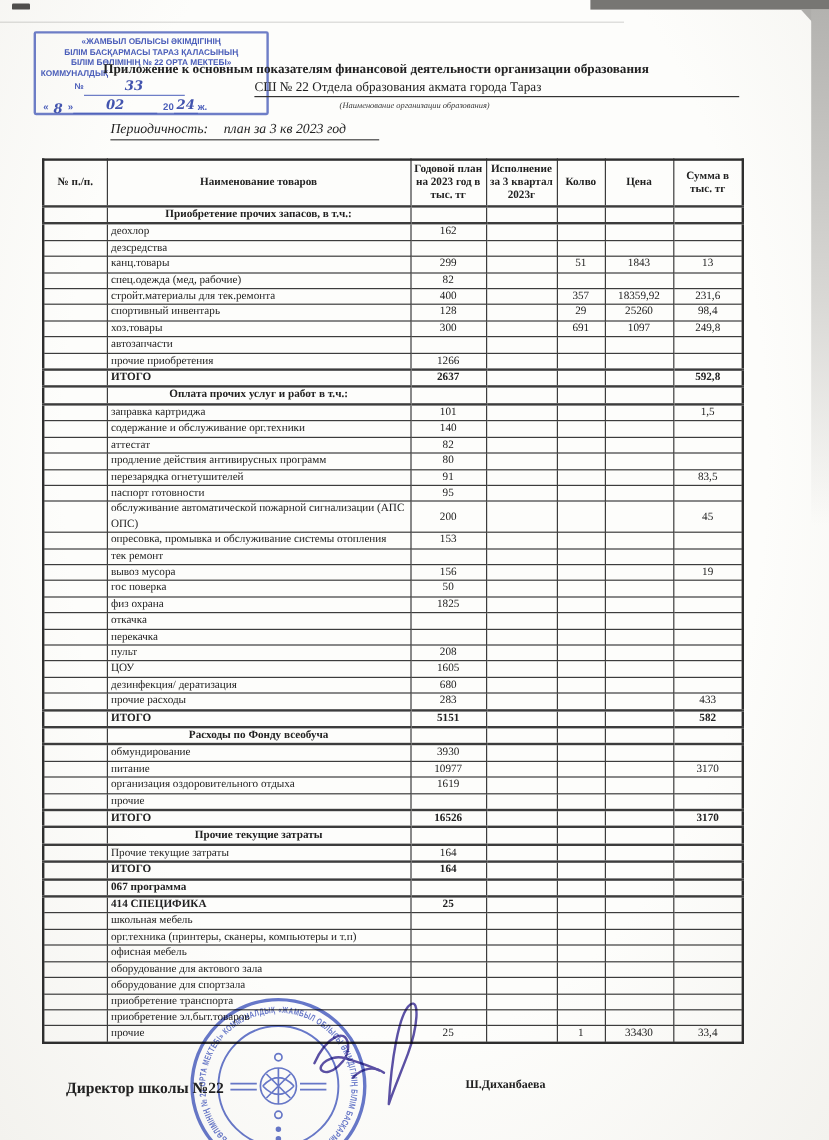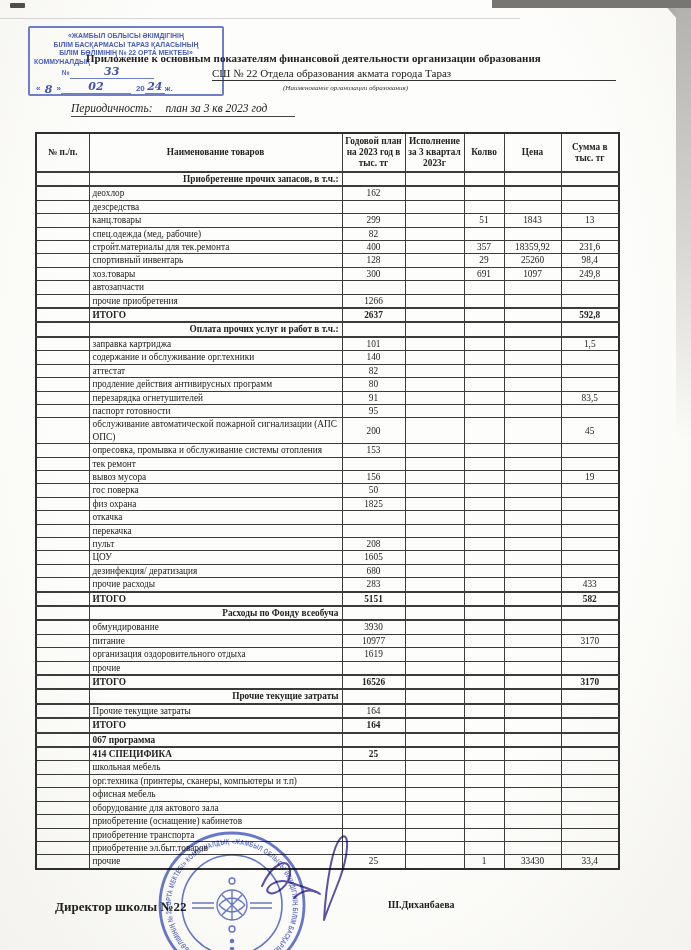--- a/index.html
+++ b/index.html
@@ -27,33 +27,33 @@
   }
   .stamp-box .num-line{margin-top:1px;display:flex;align-items:center;justify-content:flex-start;padding-left:28px;}
   .stamp-box .u{display:inline-block;border-bottom:1.5px solid rgba(59,80,180,.8);text-align:center;}
   .hand{font-family:"DejaVu Serif",serif;font-style:italic;font-weight:bold;font-size:11px;color:#3346a8;line-height:9px;}
   .stamp-box .date-line{display:flex;align-items:flex-end;margin-top:3px;padding-left:2px;font-size:8px;}
 
   
   .doc-title{position:absolute;left:86px;top:52px;width:600px;font-weight:bold;font-size:11px;z-index:3;}
   .org-line{position:absolute;left:212px;top:67px;width:404px;font-size:11px;border-bottom:1px solid #333;z-index:3;padding-bottom:1px;}
   .org-caption{position:absolute;left:283px;top:84px;font-style:italic;font-size:7px;color:#333;z-index:3;}
-  .period-line{position:absolute;left:71px;top:102px;font-style:italic;font-size:11.5px;border-bottom:1px solid #444;padding:0 28px 2px 0;z-index:3;text-align:right;}
+  .period-line{position:absolute;left:92px;top:102px;font-style:italic;font-size:11.5px;border-bottom:1px solid #444;padding:0 28px 2px 0;z-index:3;text-align:right;}
   .period-line .p-val{margin-left:10px;}
 
   
   .tbl-wrap{position:absolute;left:35px;top:132px;z-index:1;}
   table{border-collapse:collapse;table-layout:fixed;width:583px;background:transparent;}
   th,td{border:1px solid #3c3c3c;overflow:hidden;}
   thead th{font-size:9.3px;font-weight:bold;text-align:center;vertical-align:middle;padding:2px 1px;line-height:11px;border-bottom-width:2px;}
   td{font-size:9.3px;line-height:12.4px;padding:0 3px;vertical-align:middle;}
   td.c-name{text-align:left;}
   td.c-plan,td.c-exec,td.c-qty,td.c-price,td.c-sum,td.c-num{text-align:center;}
   tr.r-section td{border-top-width:2px;border-bottom-width:2px;}
-  tr.r-section td.c-name{text-align:right;font-weight:bold;}
+  tr.r-section td.c-name{text-align:center;font-weight:bold;}
   tr.r-total td{border-top-width:2px;border-bottom-width:2px;font-weight:bold;}
   tr.r-boldleft td{font-weight:bold;border-top-width:2px;}
   table{border:2px solid #2e2e2e;}
 
   
   .round-stamp{position:absolute;left:156px;top:829px;width:152px;height:152px;z-index:5;mix-blend-mode:multiply;opacity:.85;}
   .signature{position:absolute;left:252px;top:824px;width:115px;height:105px;z-index:6;mix-blend-mode:multiply;}
   .footer-left{position:absolute;left:55px;top:899px;font-weight:bold;font-size:13px;z-index:2;}
   .footer-right{position:absolute;left:388px;top:899px;font-weight:bold;font-size:10px;z-index:2;}
 </style>
@@ -526,21 +526,21 @@
           <td class="c-num"></td>
           <td class="c-name">оборудование для актового зала</td>
           <td class="c-plan"></td>
           <td class="c-exec"></td>
           <td class="c-qty"></td>
           <td class="c-price"></td>
           <td class="c-sum"></td>
         </tr>
         <tr class="r-item">
           <td class="c-num"></td>
-          <td class="c-name">приобретение  (оснащение) кабинетов</td>
+          <td class="c-name">оборудование для спортзала</td>
           <td class="c-plan"></td>
           <td class="c-exec"></td>
           <td class="c-qty"></td>
           <td class="c-price"></td>
           <td class="c-sum"></td>
         </tr>
         <tr class="r-item">
           <td class="c-num"></td>
           <td class="c-name">приобретение транспорта</td>
           <td class="c-plan"></td>

